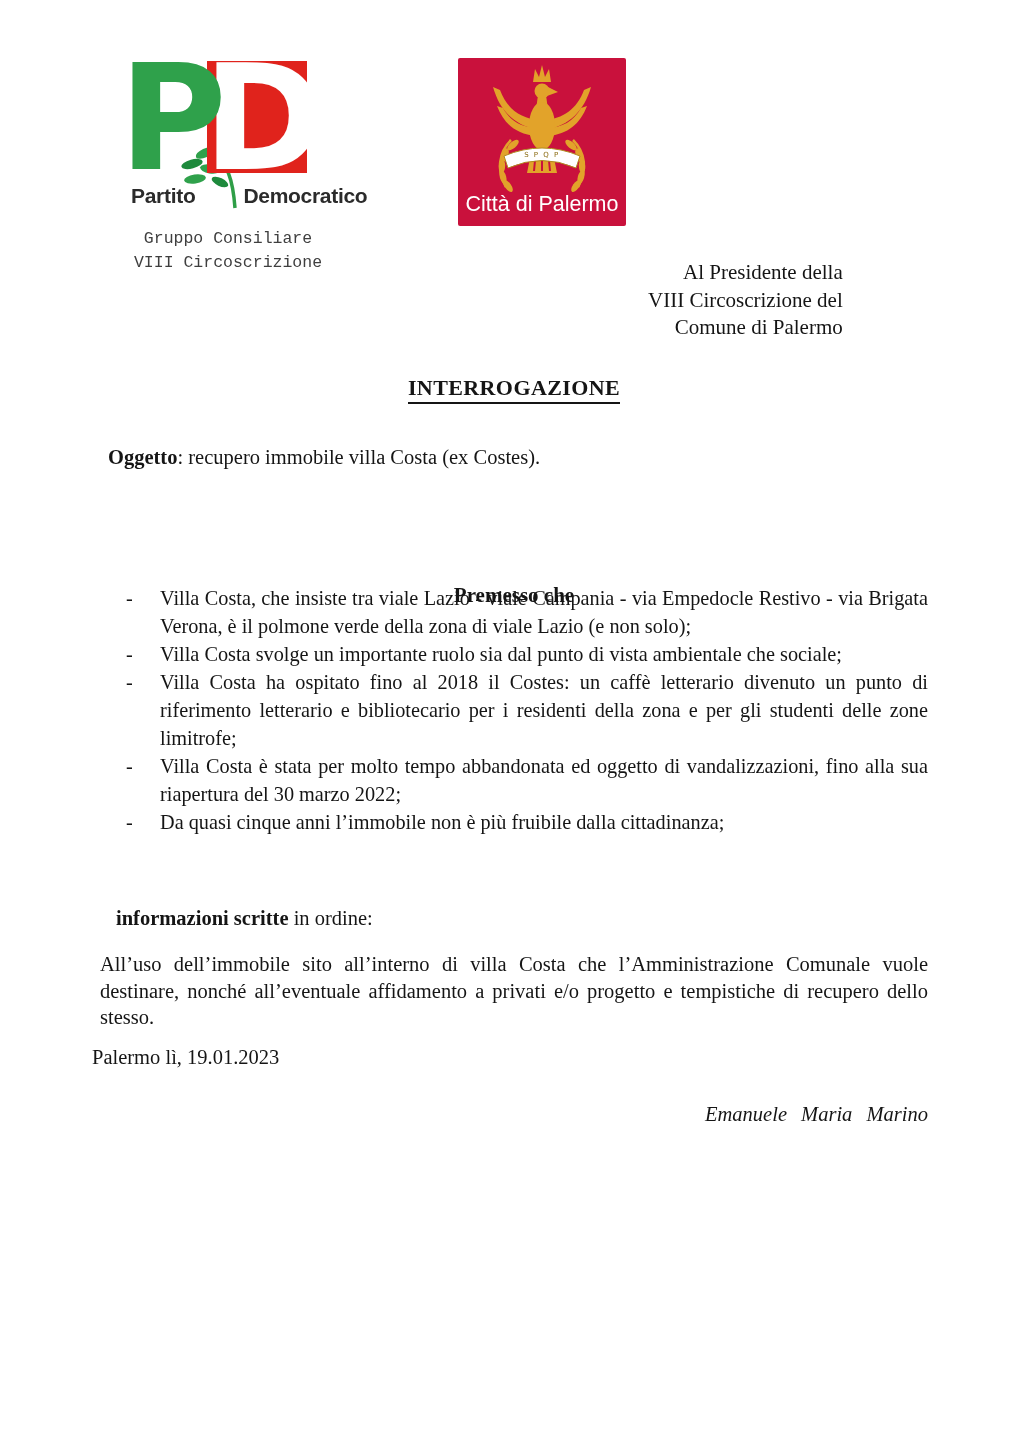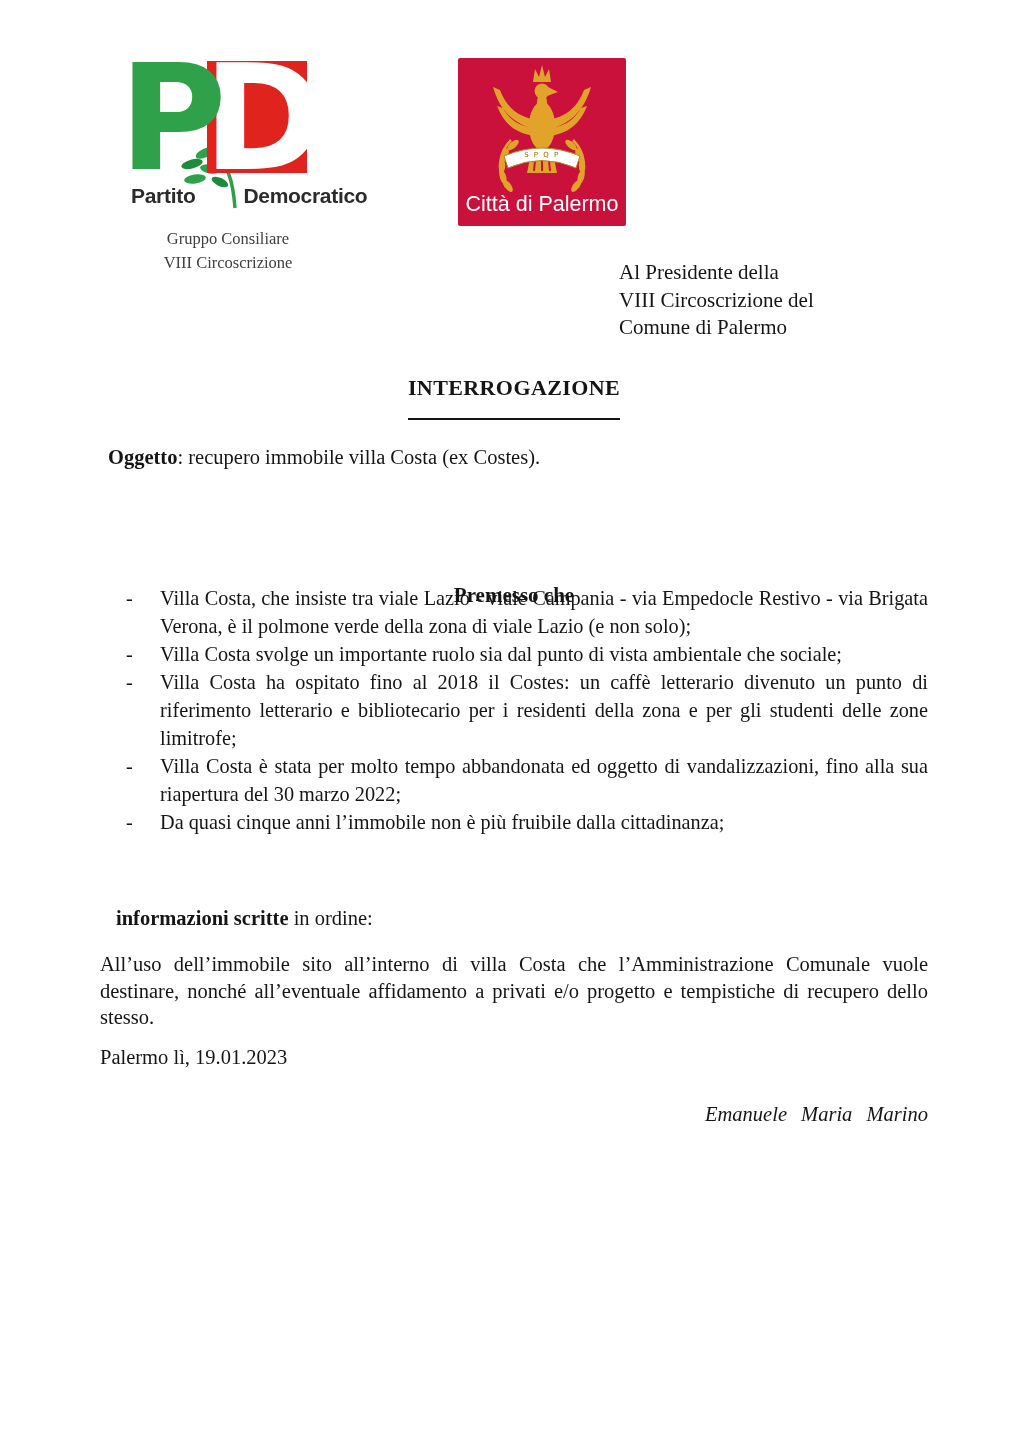--- a/index.html
+++ b/index.html
@@ -21,40 +21,40 @@
   .pd-logo-svg { position: absolute; left: 131px; top: 61px; }
   .pd-wordmark {
     position: absolute; left: 131px; top: 184px; width: 194px;
     display: flex; justify-content: space-between;
     font-family: "Liberation Sans", "DejaVu Sans", sans-serif;
     font-size: 21px; font-weight: 600; letter-spacing: -0.3px; color: #2b2b2b; gap: 48px;
   }
   .pd-caption {
     position: absolute; left: 131px; top: 227px; width: 194px;
     text-align: center;
-    font-family: Liberation Serif, serif;
+    font-family: Liberation Mono, monospace;
     font-size: 16.5px; line-height: 24px; color: #3f3f3f;
   }
   .palermo-logo-svg { position: absolute; left: 458px; top: 58px; }
 
   
   .recipient {
-    position: absolute; left: 619px; top: 259px;
-    font-size: 21px; line-height: 27.5px;
+    position: absolute; left: 648px; top: 259px;
+    font-size: 21px; line-height: 27.5px; text-align: right;
   }
 
   
   .doc-title {
     position: absolute; left: 100px; right: 96px; top: 375px;
     text-align: center;
   }
   .doc-title span {
     display: inline-block;
     font-size: 22px; font-weight: bold; letter-spacing: 0.4px;
-    border-bottom: 2px solid #151515; padding-bottom: 17px;
+    border-bottom: 2px solid #151515; padding-bottom: 1px;
   }
 
   
   .subject { position: absolute; left: 100px; right: 96px; top: 446px; font-size: 20.5px; }
   .subject .bold { font-weight: bold; margin-left: 8px; }
 
   .premise-heading, .request-heading {
     position: absolute; left: 100px; right: 96px;
     text-align: center; font-size: 21px; font-weight: bold;
   }
@@ -67,21 +67,21 @@
   .bullet-item .btext { flex: 1; text-align: justify; }
 
   .lead { position: absolute; left: 116px; right: 96px; top: 907px; font-size: 20.5px; }
   .lead .bold { font-weight: bold; }
 
   .body-para {
     position: absolute; left: 100px; right: 96px; top: 951px;
     font-size: 20.5px; line-height: 26.5px; text-align: justify;
   }
 
-  .place-date { position: absolute; left: 100px; top: 1046px; font-size: 20.5px; }
+  .place-date { position: absolute; left: 92px; top: 1046px; font-size: 20.5px; }
 
   .signature {
     position: absolute; right: 96px; top: 1100px;
     text-align: center; font-size: 20.5px; line-height: 29px;
   }
   .sig-name { font-style: italic; word-spacing: 9px; }
 </style>
 </head>
 <body>
 

